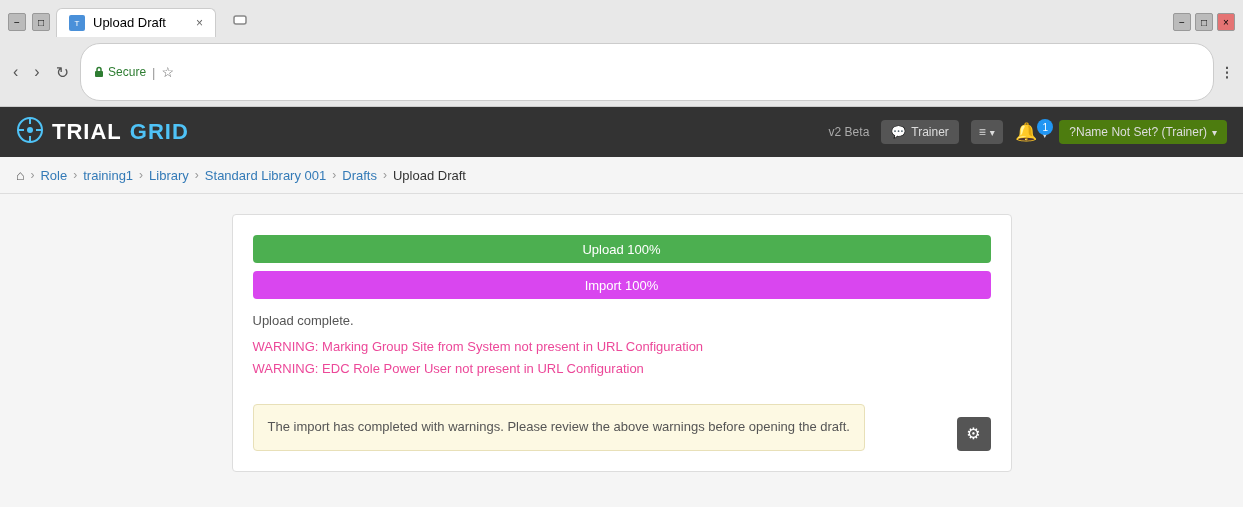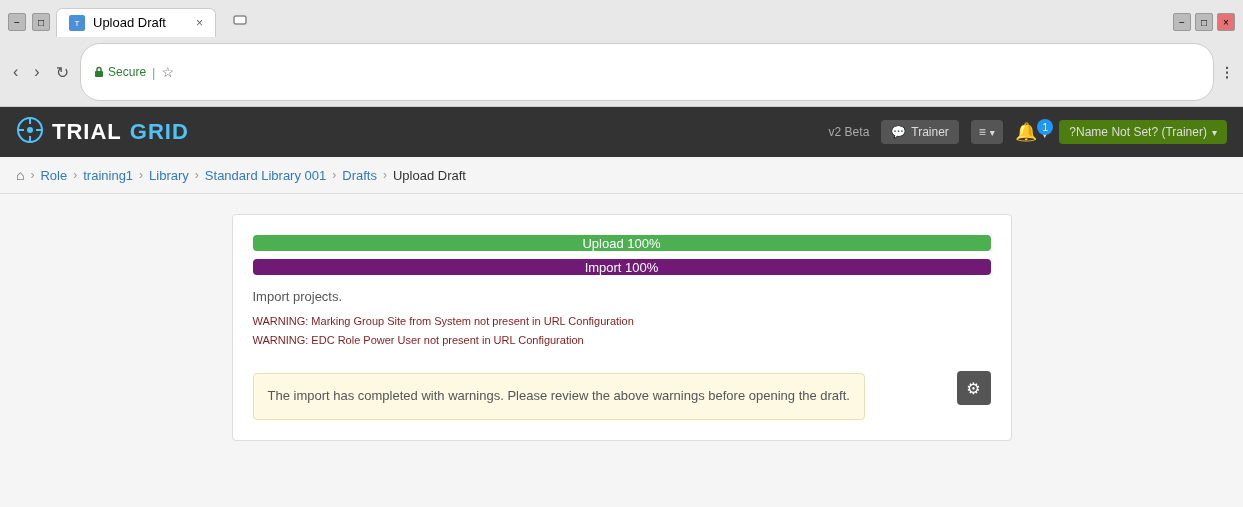--- a/index.html
+++ b/index.html
@@ -46,28 +46,28 @@
     .breadcrumb-item.active { color: #333; font-weight: 500; cursor: default; }
     .breadcrumb-sep { color: #999; font-size: 12px; }
     .home-icon { color: #555; font-size: 14px; }
 
     
     .main-content { padding: 20px 30px; background: #f5f5f5; min-height: 350px; }
     .card { background: white; border: 1px solid #ddd; border-radius: 4px; padding: 20px; max-width: 780px; margin: 0 auto; }
 
     
     .progress-container { margin-bottom: 8px; }
-    .progress-bar { width: 100%; height: 16px; border-radius: 4px; overflow: hidden; position: relative; }
+    .progress-bar { width: 100%; height: 28px; border-radius: 4px; overflow: hidden; position: relative; }
     .progress-bar-fill { height: 100%; display: flex; align-items: center; justify-content: center; color: white; font-size: 13px; font-weight: 500; }
     .progress-bar-fill.green { background: #4caf50; }
-    .progress-bar-fill.orange { background: #701a75; }
+    .progress-bar-fill.orange { background: #d946ef; }
 
     .import-complete { color: #555; font-size: 13px; margin: 14px 0 8px; }
 
-    .warning-text { color: #7f1d1d; font-size: 11px; line-height: 1.7; }
+    .warning-text { color: #ec4899; font-size: 13px; line-height: 1.7; }
 
     .warning-box { background: #fdf9e3; border: 1px solid #e8e0b8; border-radius: 4px; padding: 12px 14px; margin-top: 12px; font-size: 13px; color: #555; line-height: 1.6; max-width: 630px; display: inline-block; }
 
     .gear-btn { float: right; background: #555; border: none; border-radius: 4px; color: white; width: 34px; height: 34px; cursor: pointer; display: flex; align-items: center; justify-content: center; font-size: 16px; margin-top: 10px; }
   </style>
 </head>
 <body>
 
 <div class="browser-chrome">
   <div class="browser-titlebar">
@@ -178,28 +178,28 @@
     </div>
 
     <div class="progress-container">
       <div class="progress-bar">
         <div class="progress-bar-fill orange" style="width: 100%;">
           <span>Import 100%</span>
         </div>
       </div>
     </div>
 
-    <p class="import-complete">Import projects.</p>
+    <p class="import-complete">Upload complete.</p>
 
     <div>
       <p class="warning-text">WARNING: Marking Group Site from System not present in URL Configuration</p>
       <p class="warning-text">WARNING: EDC Role Power User not present in URL Configuration</p>
     </div>
 
-    <div style="display: flex; align-items: flex-start; justify-content: space-between; margin-top: 12px;">
+    <div style="display: flex; align-items: flex-end; justify-content: space-between; margin-top: 12px;">
       <div class="warning-box">
         <span>The import has completed with warnings. Please review the above warnings before opening the draft.</span>
       </div>
       <button class="gear-btn">
         <span>⚙</span>
       </button>
     </div>
   </div>
 </div>
 

